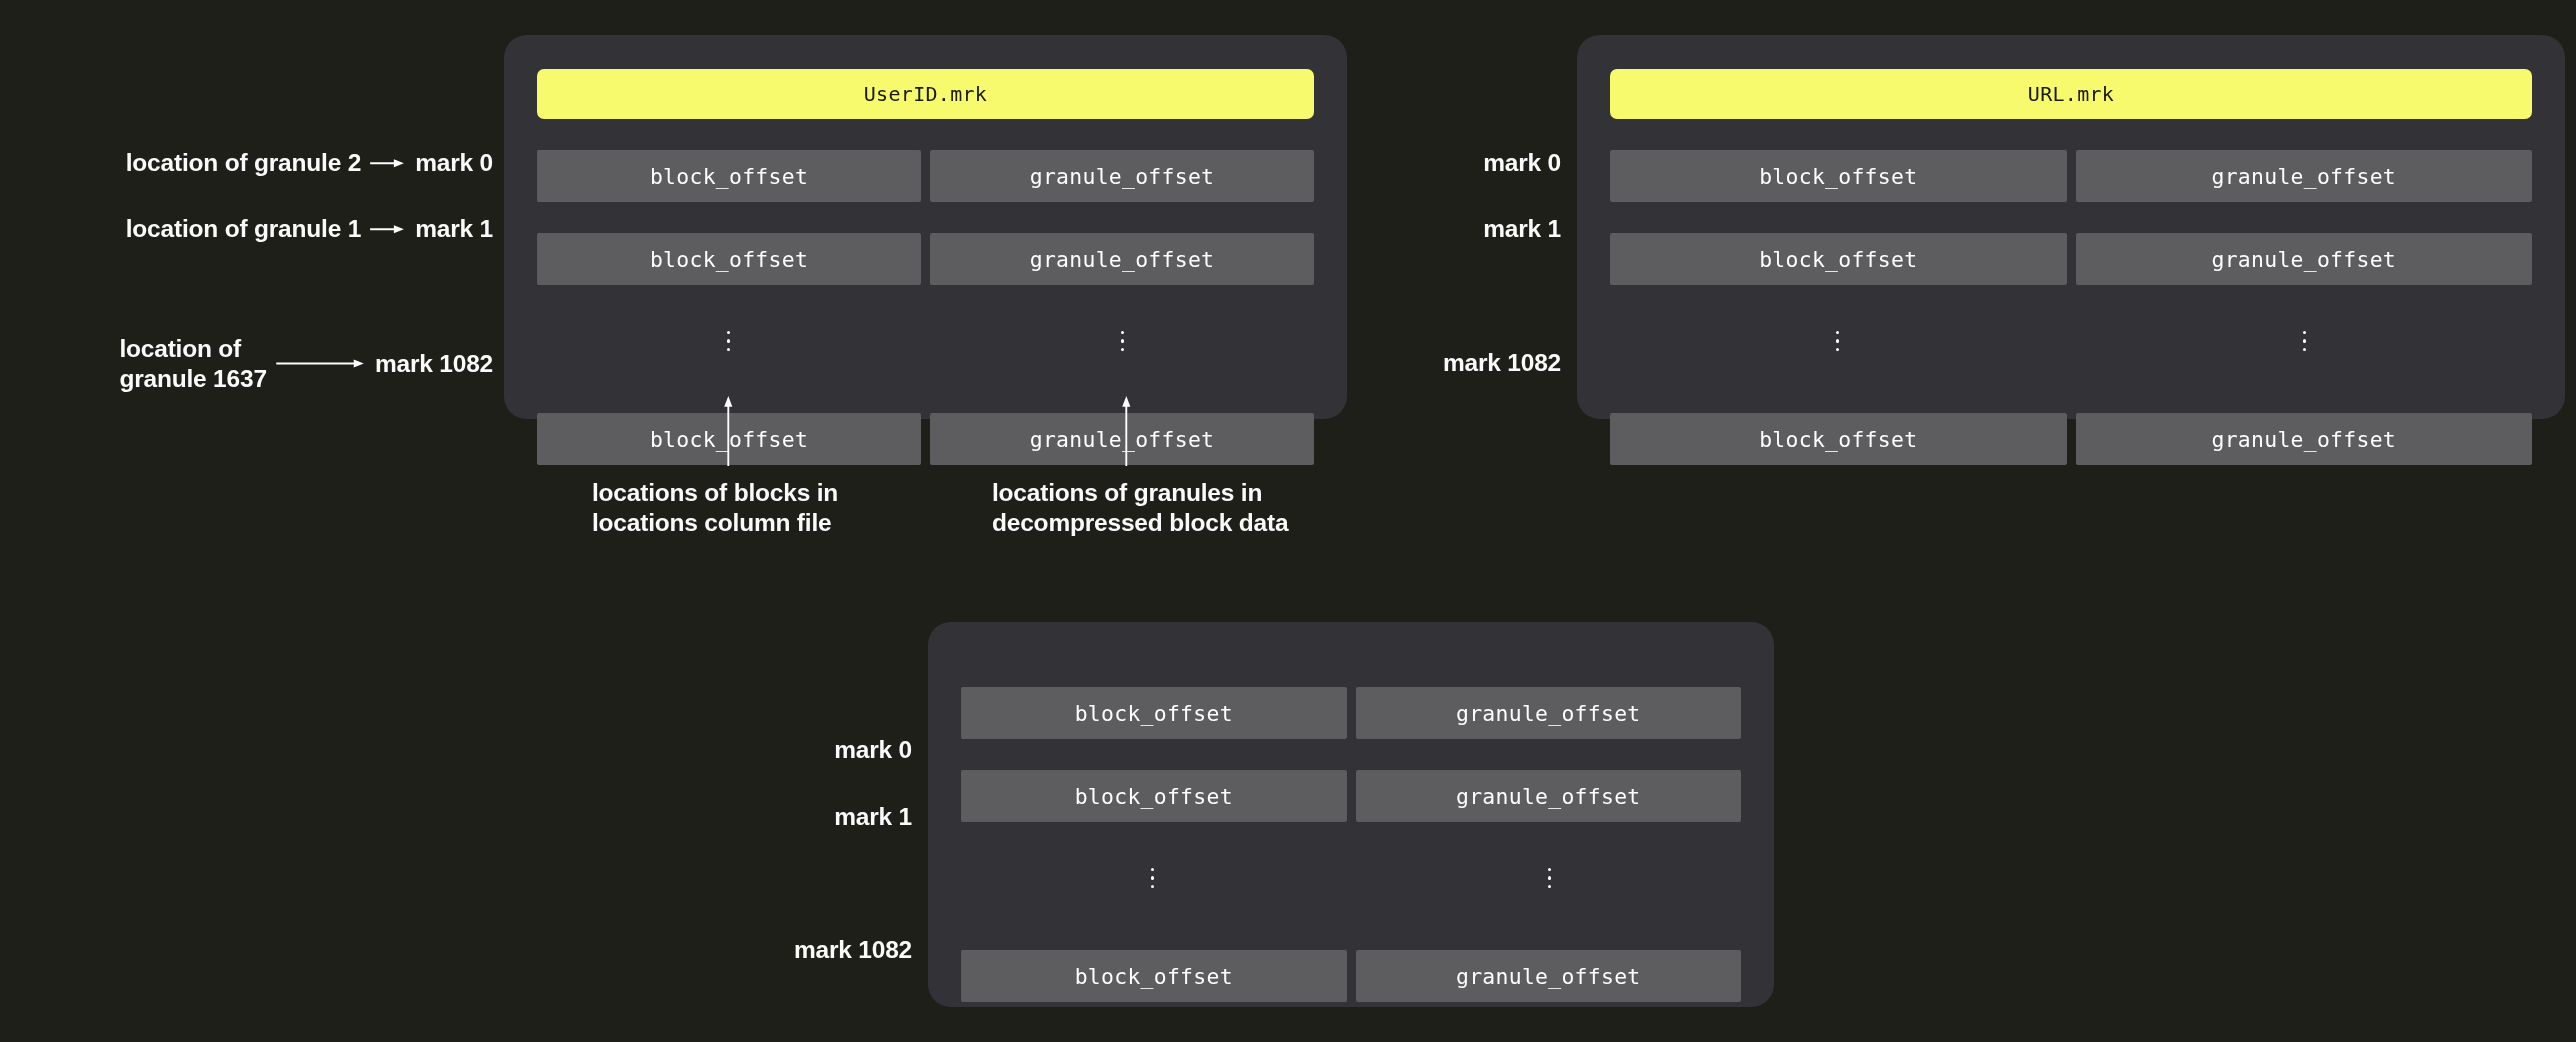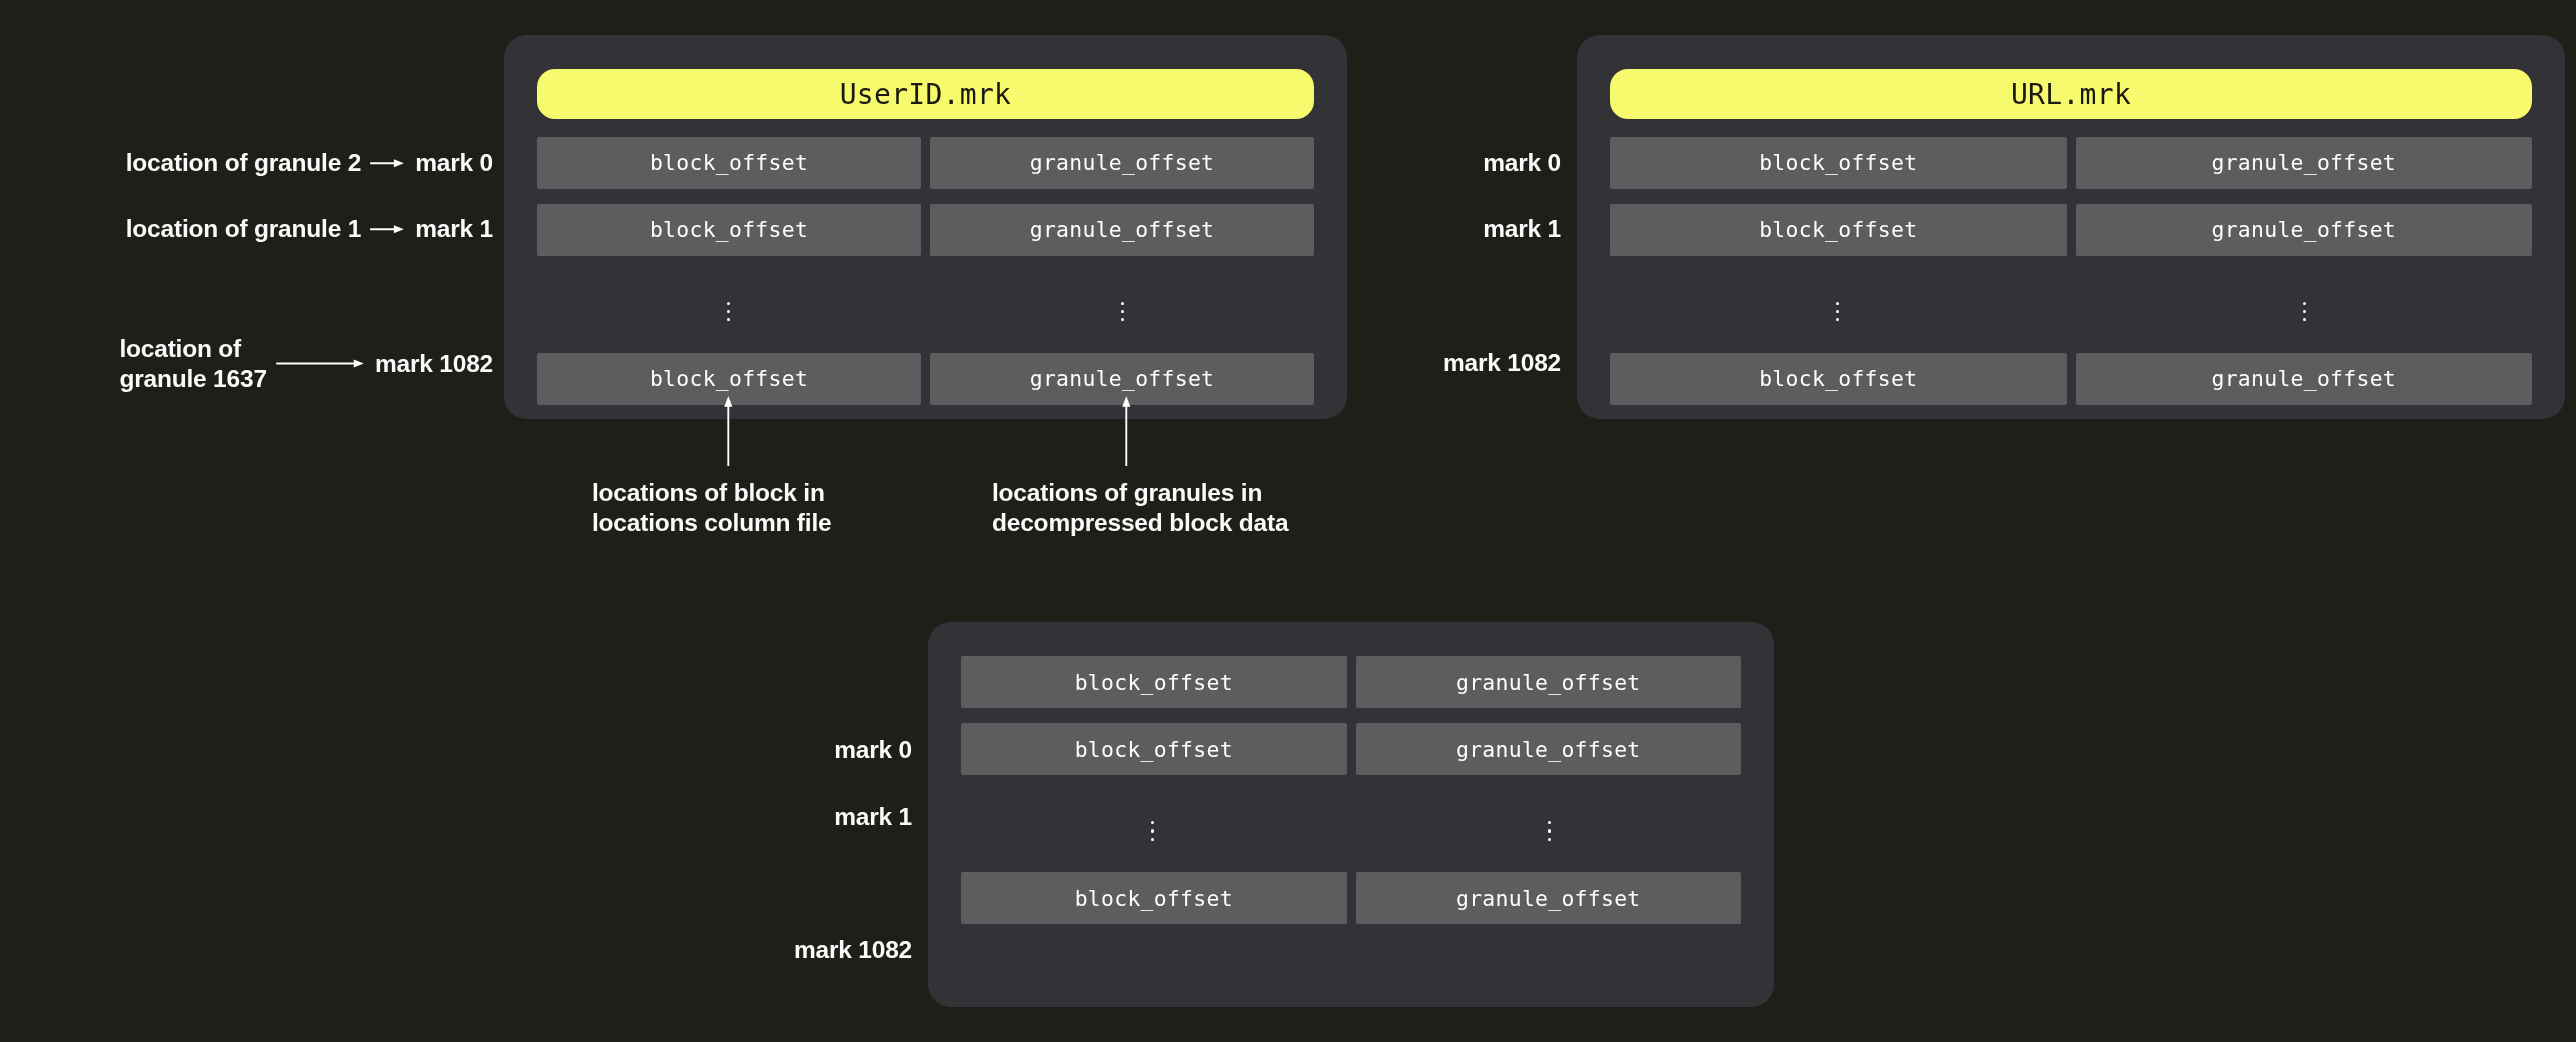--- a/index.html
+++ b/index.html
@@ -17,36 +17,37 @@
   }
   .mrk-box {
     position: absolute;
     background: var(--box-bg, #323237);
     border-radius: 22.6px;
     box-sizing: border-box;
     padding: 34px 33px 0 33px;
   }
   .title-pill {
     height: 50px;
-    border-radius: 18px;
+    border-radius: 7px;
     background: var(--accent, #f8fa6e);
     display: flex;
     align-items: center;
     justify-content: center;
     margin-bottom: 17.6px;
     font-family: "DejaVu Sans Mono", "Liberation Mono", monospace;
-    font-size: 28px;
+    font-size: 20px;
     font-weight: 500;
     color: var(--text-dark, #1a1a12);
     letter-spacing: 0.3px;
   }
   .cells-row {
     display: flex;
     gap: 9px;
     margin-bottom: 15px;
+    margin-top: 31px;
   }
   .cells-row.last { margin-bottom: 0; }
   .offset-cell {
     flex: 1 1 0;
     height: 52px;
     background: var(--cell-bg, #5d5d5f);
     border-radius: 1.9px;
     display: flex;
     align-items: center;
     justify-content: center;
@@ -260,21 +261,21 @@
       <span>mark 1</span>
     </div>
     <div class="mark-label-group" style="right: 1664px; top: 950px;">
       <span>mark 1082</span>
     </div>
     <div class="v-arrow" style="left: 722px; top: 396px;"><svg width="12.6" height="70" viewBox="0 0 20 112">
         <line x1="10" y1="112" x2="10" y2="14" stroke="#ffffff" stroke-width="3"></line>
         <polygon points="10,0 3.5,17 16.5,17" fill="#ffffff"></polygon>
       </svg></div>
     <div class="annotation-text" style="left: 592px; top: 478px;">
-      <div>locations of block in</div>
+      <div>locations of blocks in</div>
       <div>locations column file</div>
     </div>
     <div class="v-arrow" style="left: 1120px; top: 396px;"><svg width="12.6" height="70" viewBox="0 0 20 112">
         <line x1="10" y1="112" x2="10" y2="14" stroke="#ffffff" stroke-width="3"></line>
         <polygon points="10,0 3.5,17 16.5,17" fill="#ffffff"></polygon>
       </svg></div>
     <div class="annotation-text" style="left: 992px; top: 478px;">
       <div>locations of granules in</div>
       <div>decompressed block data</div>
     </div>

